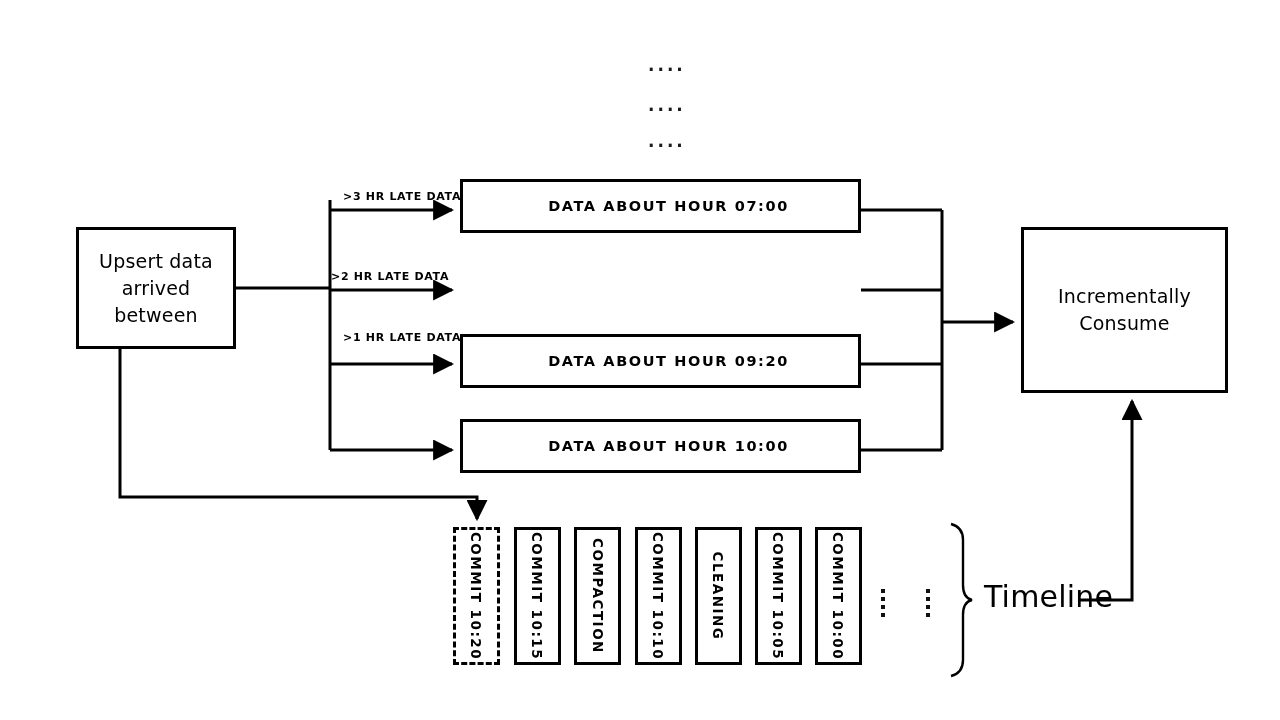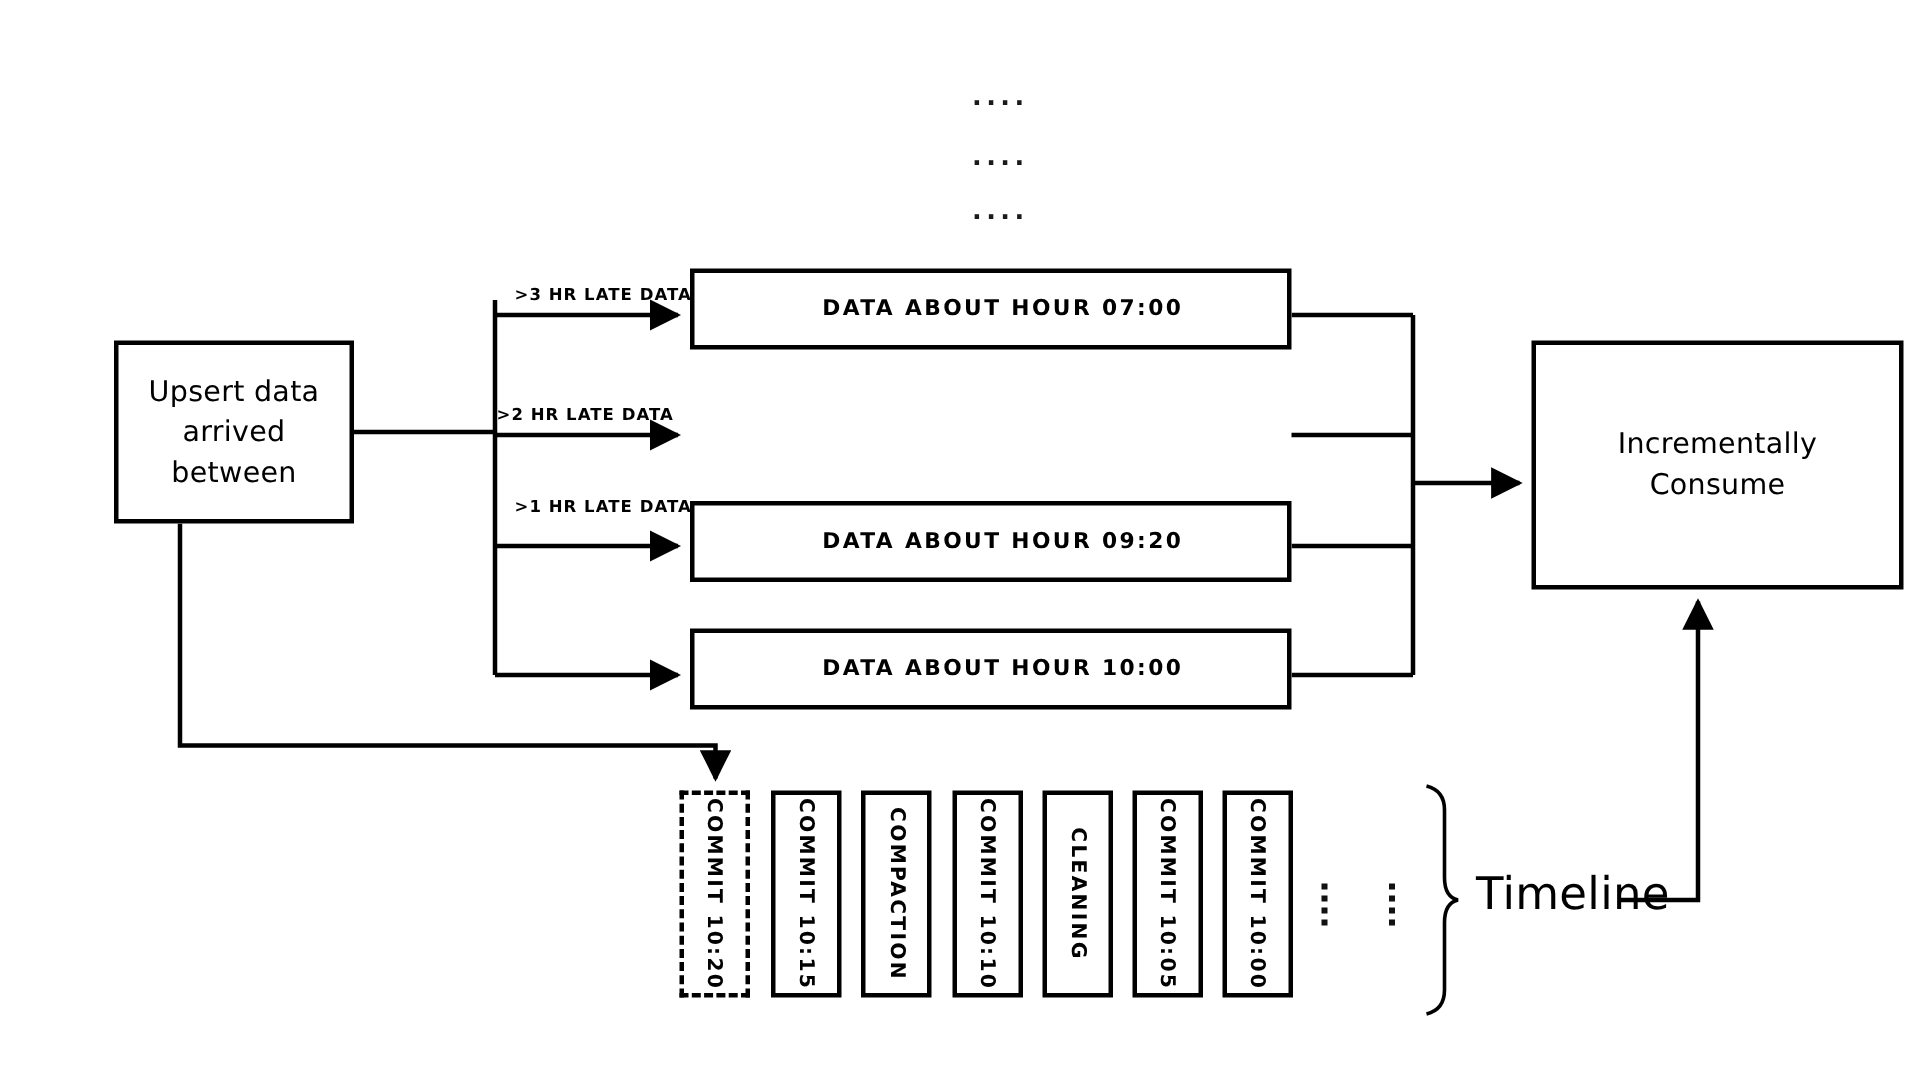--- a/index.html
+++ b/index.html
@@ -77,21 +77,21 @@
   .hour-box {
     left: 460px;
     width: 401px;
     height: 54px;
     padding-left: 16px;
   }
 
   
   #consumer-box {
     left: 1021px; top: 227px;
-    width: 248px; height: 166px;
+    width: 207px; height: 166px;
     flex-direction: column;
     padding: 0 8px;
   }
   #consumer-box .ln { display: block; }
 
   
   .tl-box {
     top: 527px;
     width: 47px;
     height: 138px;

